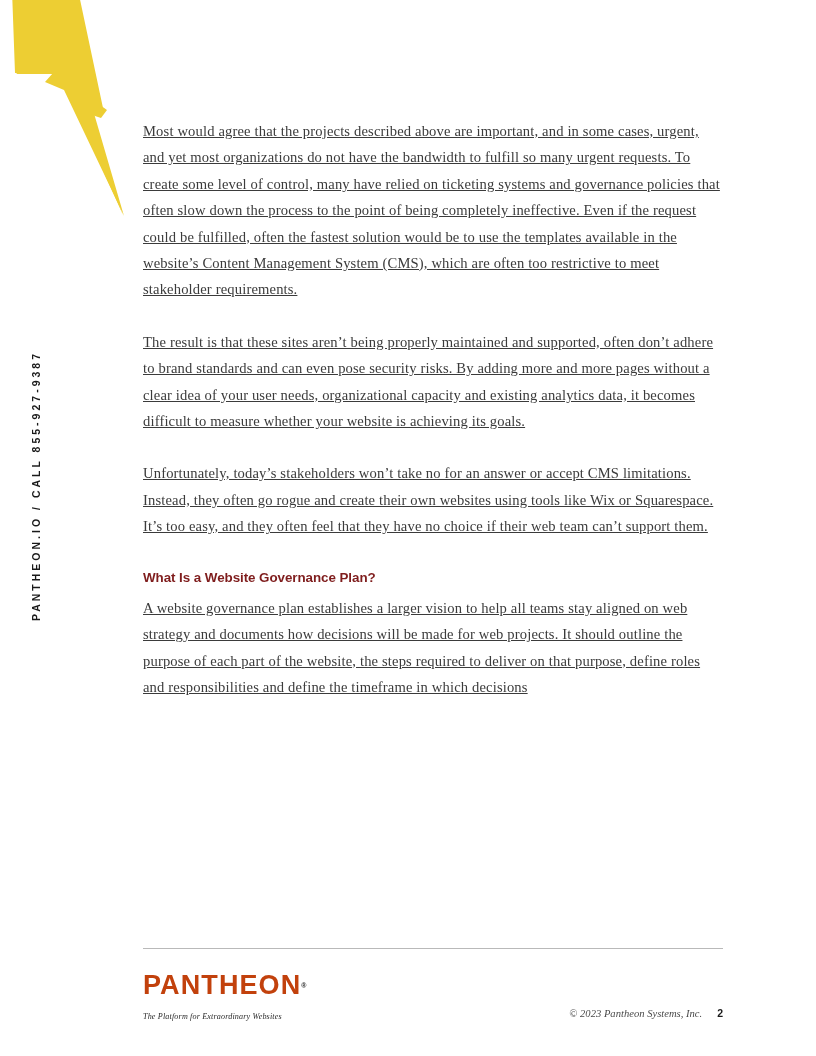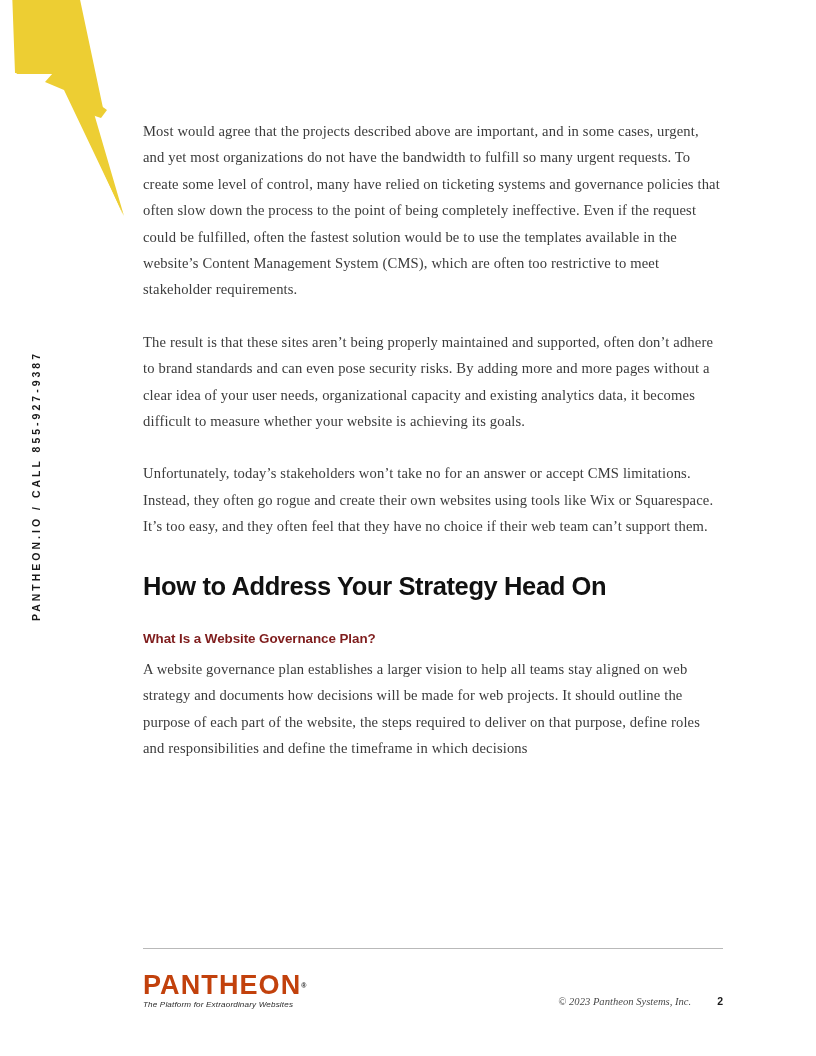--- a/index.html
+++ b/index.html
@@ -58,20 +58,21 @@
     width: 580px;
   }
 
   p.body-copy {
     font-family: "Liberation Serif", serif;
     font-size: 14.6px;
     line-height: 26.4px;
     color: #3b3b3b;
     margin: 0 0 26px 0;
     letter-spacing: 0.01em;
+    text-decoration: underline;
   }
   p.body-copy.tight {
     margin-bottom: 8px;
   }
 
   h2.section-heading {
     font-family: "Liberation Sans", sans-serif;
     font-size: 25.5px;
     font-weight: 700;
     color: #111111;
@@ -123,32 +124,32 @@
   }
   #logo-reg {
     font-family: "Liberation Sans", sans-serif;
     font-size: 7px;
     font-weight: 700;
     vertical-align: super;
     color: #1b1b1b;
     letter-spacing: 0;
   }
   #logo-tagline {
-    font-family: Liberation Sans, sans-serif;
+    font-family: Liberation Serif, serif;
     font-style: italic;
     font-size: 8.1px;
     color: #2a2a2a;
     letter-spacing: 0.02em;
-    margin-top: 2px;
+    margin-top: 14px;
     white-space: nowrap;
   }
   #copyright-block {
     display: flex;
     align-items: baseline;
-    gap: 26px;
+    gap: 15px;
     padding-bottom: 2px;
   }
   #copyright-text {
     font-family: "Liberation Serif", serif;
     font-style: italic;
     font-size: 10.6px;
     color: #4a4a4a;
     white-space: nowrap;
   }
   #page-number {
@@ -171,21 +172,20 @@
 </div>
 
 <main id="content">
 
   <p class="body-copy">Most would agree that the projects described above are important, and in some cases, urgent, and yet most organizations do not have the bandwidth to fulfill so many urgent requests. To create some level of control, many have relied on ticketing systems and governance policies that often slow down the process to the point of being completely ineffective. Even if the request could be fulfilled, often the fastest solution would be to use the templates available in the website’s Content Management System (CMS), which are often too restrictive to meet stakeholder requirements.</p>
 
   <p class="body-copy">The result is that these sites aren’t being properly maintained and supported, often don’t adhere to brand standards and can even pose security risks. By adding more and more pages without a clear idea of your user needs, organizational capacity and existing analytics data, it becomes difficult to measure whether your website is achieving its goals.</p>
 
   <p class="body-copy">Unfortunately, today’s stakeholders won’t take no for an answer or accept CMS limitations. Instead, they often go rogue and create their own websites using tools like Wix or Squarespace. It’s too easy, and they often feel that they have no choice if their web team can’t support them.</p>
 
-  <h2 class="section-heading">How to Address Your Strategy Head On</h2>
 
 
   <h3 class="sub-heading">What Is a Website Governance Plan?</h3>
 
   <p class="body-copy tight">A website governance plan establishes a larger vision to help all teams stay aligned on web strategy and documents how decisions will be made for web projects. It should outline the purpose of each part of the website, the steps required to deliver on that purpose, define roles and responsibilities and define the timeframe in which decisions</p>
 
 </main>
 
 <footer id="footer">
   <div id="footer-rule"></div>

